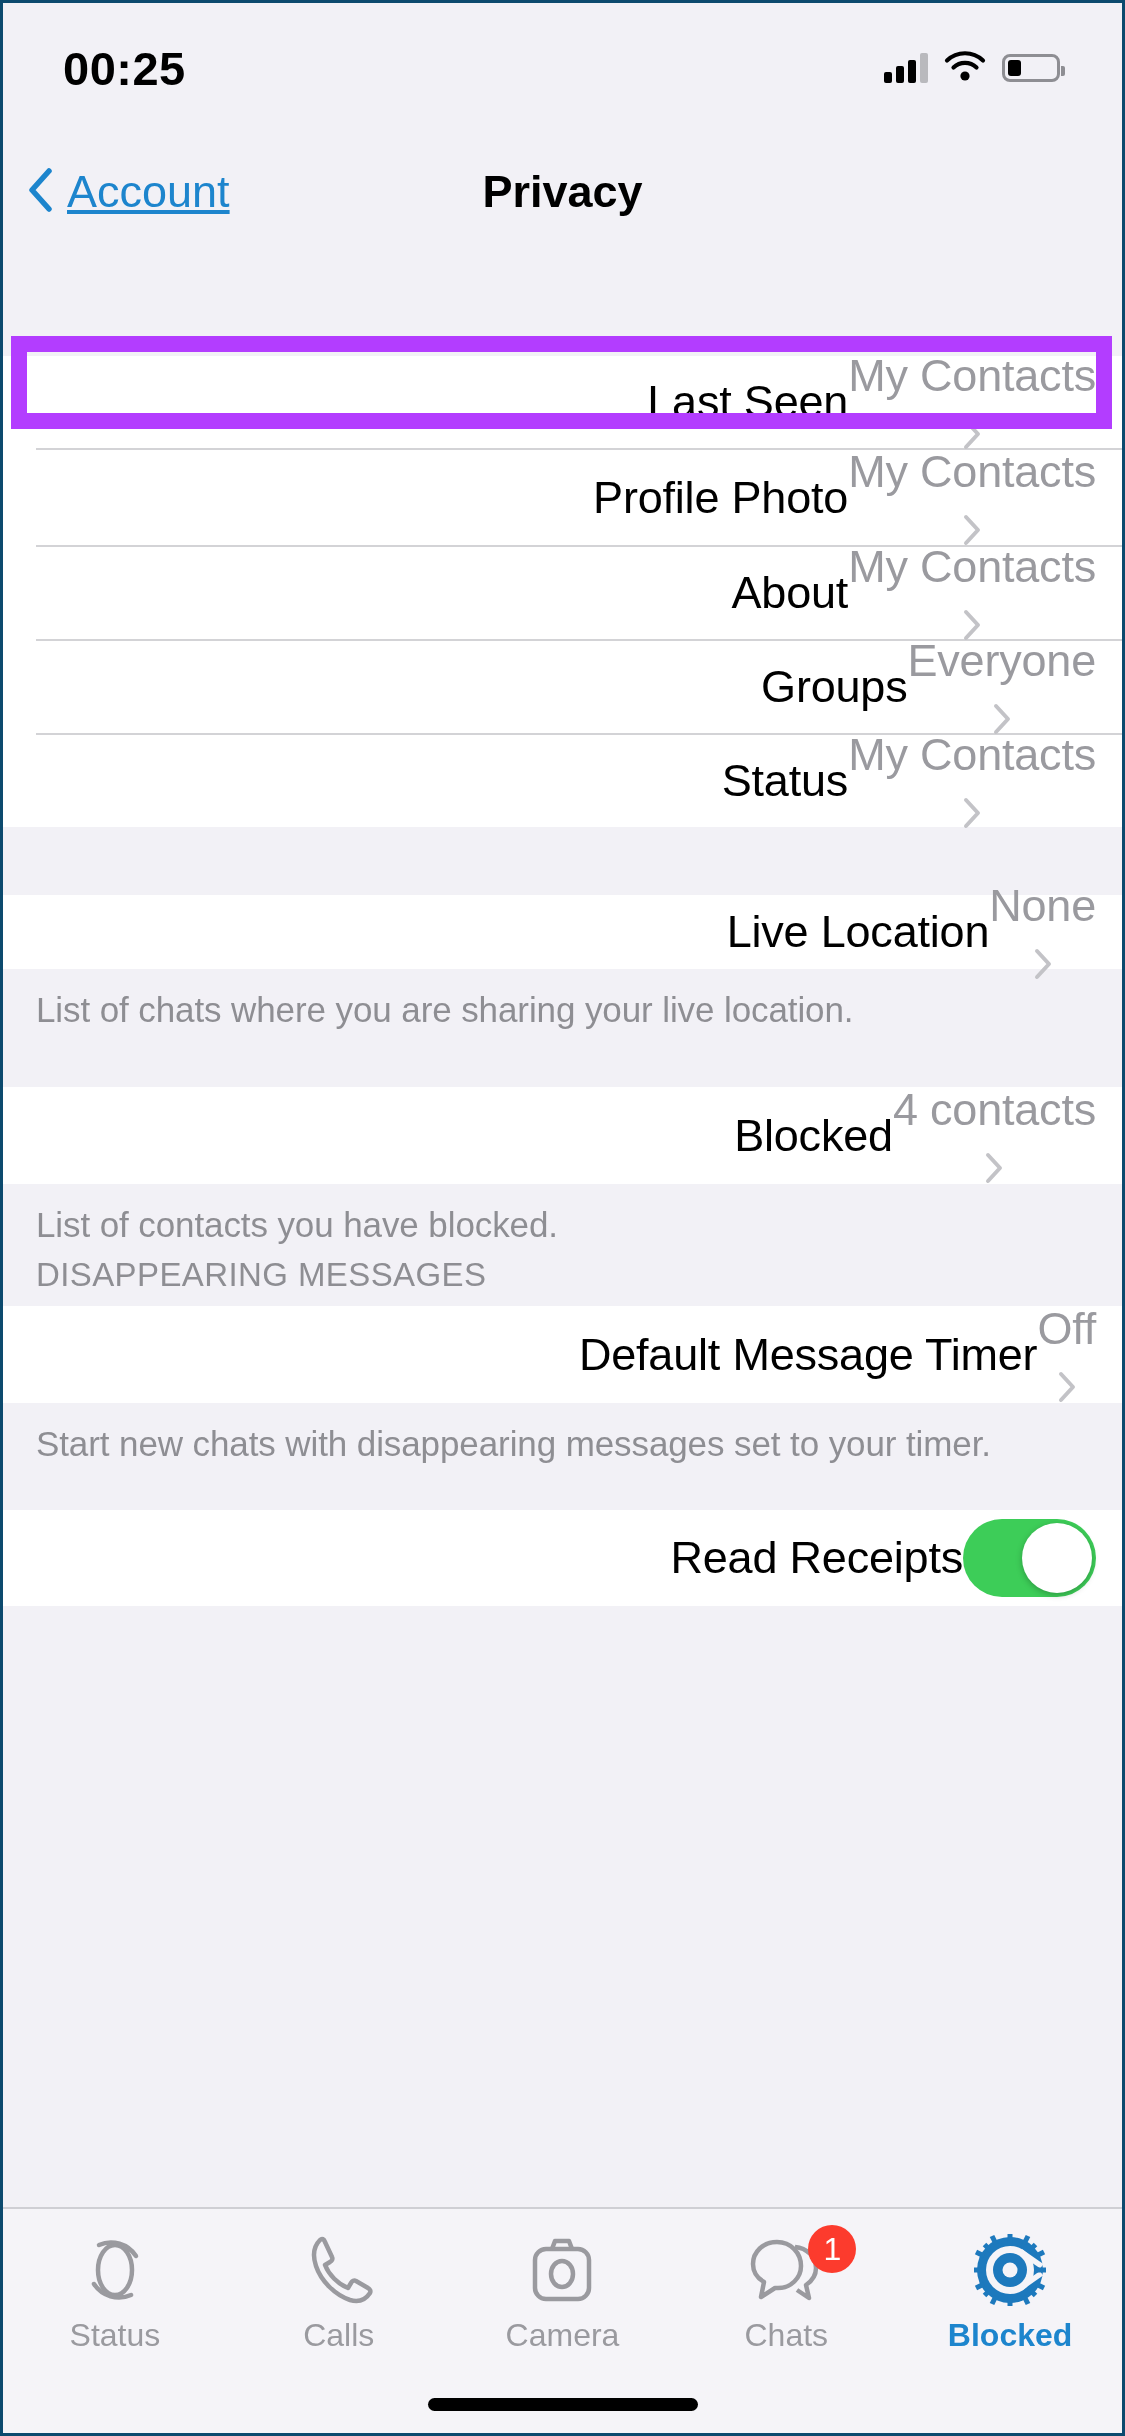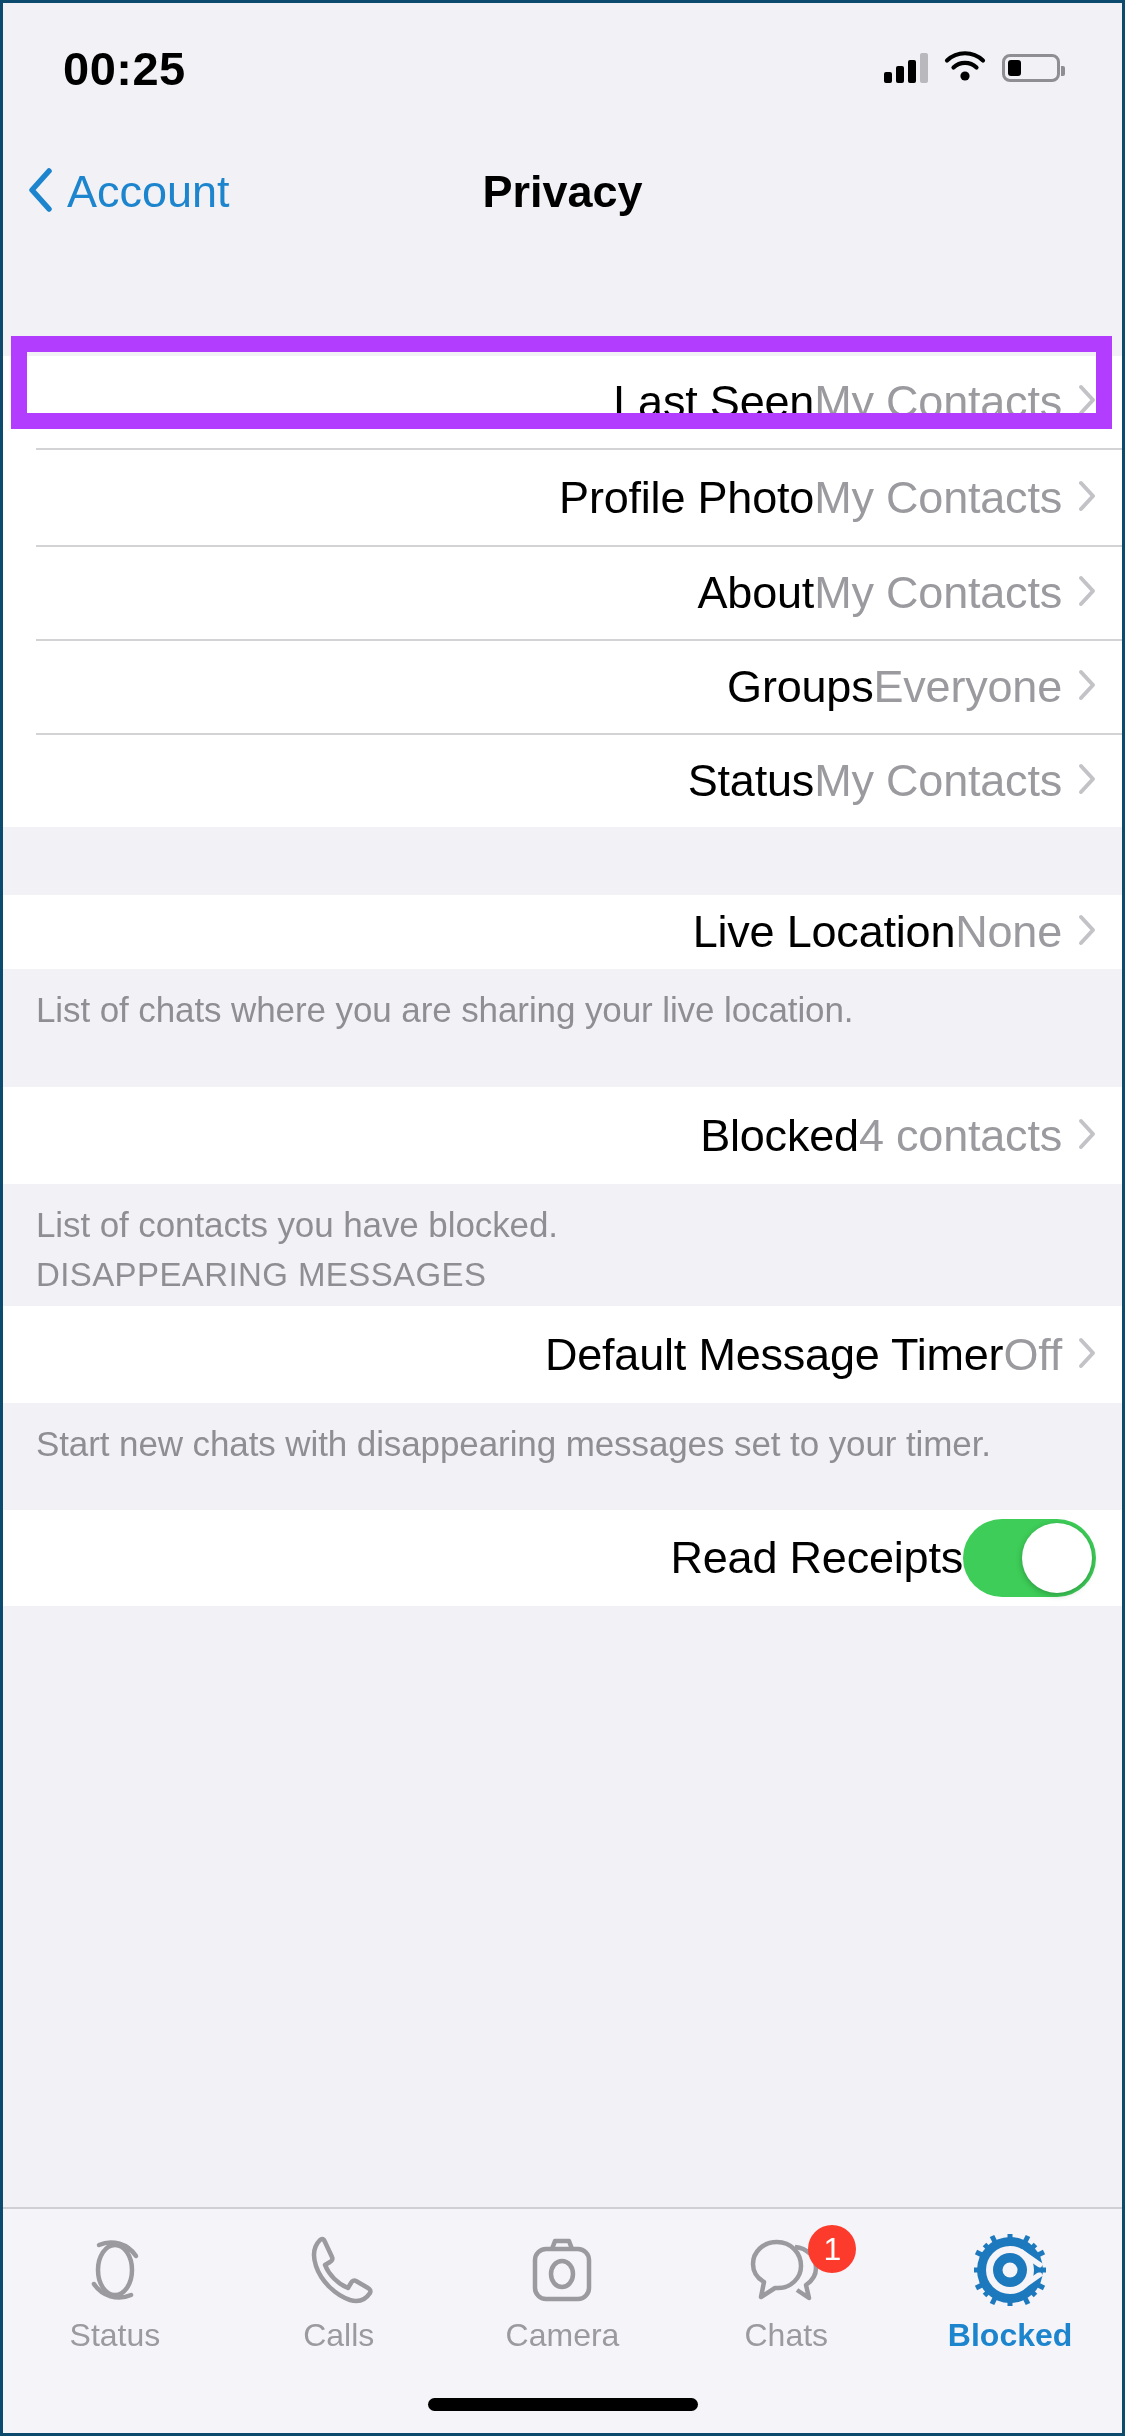--- a/index.html
+++ b/index.html
@@ -53,41 +53,41 @@
     height:118px;
     background:#f2f1f6;
     position:relative;
     display:flex; align-items:center;
   }
   .back {
     display:flex; align-items:center; gap:14px;
     padding-left:24px; cursor:pointer;
   }
   .chev-back { width:26px; height:44px; }
-  .back-label { font-size:45px; color:#1d85cd; }
+  .back-label { font-size:45px; color:#1d85cd;text-decoration:underline; }
   .nav-title {
     position:absolute; left:0; right:0; text-align:center;
     font-size:45px; font-weight:bold; color:#000;
     pointer-events:none;
   }
   .nav-spacer { height:105px; background:#f2f1f6; }
 
   
   .group { background:#ffffff; }
   .row {
     position:relative;
     display:flex; align-items:center; justify-content:flex-end;
     height:92px;
     padding:0 26px 0 33px;
     background:#ffffff;
     cursor:pointer;
   }
   .row.tall { height:95px; }
   .row-label { font-size:45px; color:#000; letter-spacing:-0.2px; }
-  .row-right { display:flex; align-items:center; gap:16px; }
+  .row-right { display:flex; align-items:center; gap:16px;flex-direction:column; }
   .row-value { font-size:45px; color:#9a9a9f; letter-spacing:-0.2px; }
   .chev { width:18px; height:32px; flex:none; }
   .sep {
     height:2px; background:#d3d3d6;
     margin-left:33px;
   }
 
   .gap { background:#f2f1f6; }
 
   .footnote {

